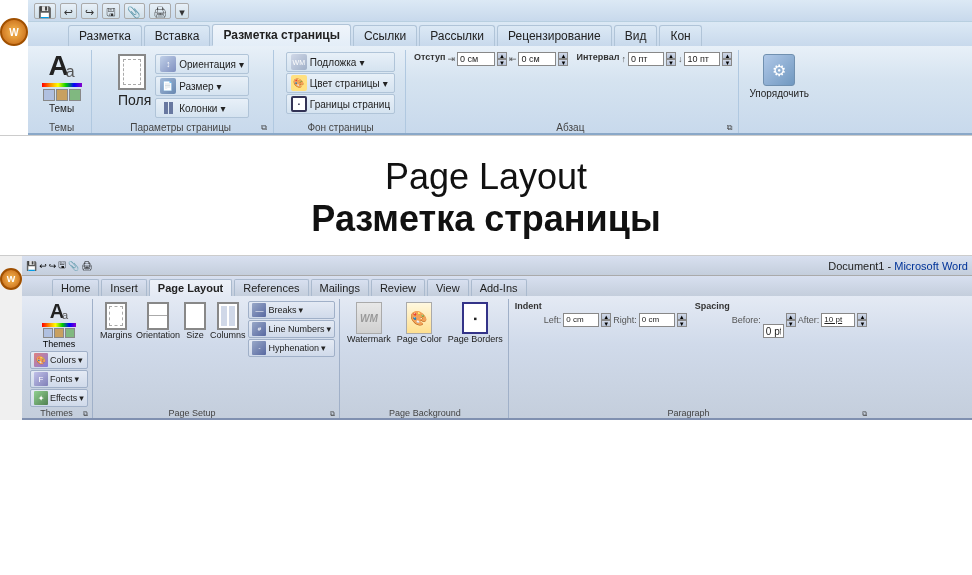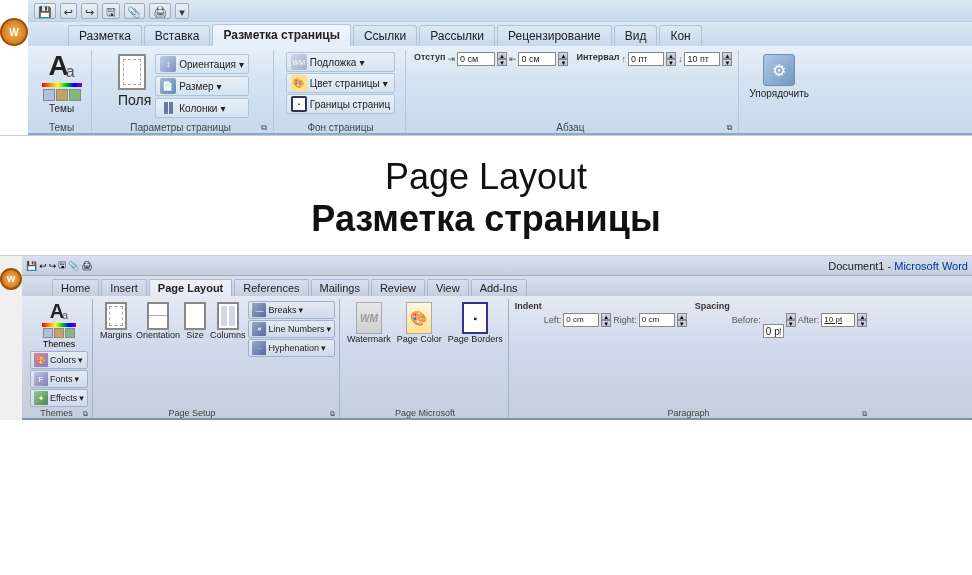--- a/index.html
+++ b/index.html
@@ -670,21 +670,21 @@
             <div class="big-btn-en">
               <div class="page-color-icon">🎨</div>
               <span>Page Color</span>
             </div>
 
             <div class="big-btn-en">
               <div class="page-borders-icon">▪</div>
               <span>Page Borders</span>
             </div>
           </div>
-          <div class="group-label-en">Page Microsoft</div>
+          <div class="group-label-en">Page Background</div>
         </div>
 
         <div class="ribbon-group-en" style="min-width:200px;">
           <div class="group-content-en">
             <div class="indent-spacing-group">
 
               <div class="field-group">
                 <div class="field-label">Indent</div>
                 <div class="field-row">
                   <span class="field-icon">Left:</span>

